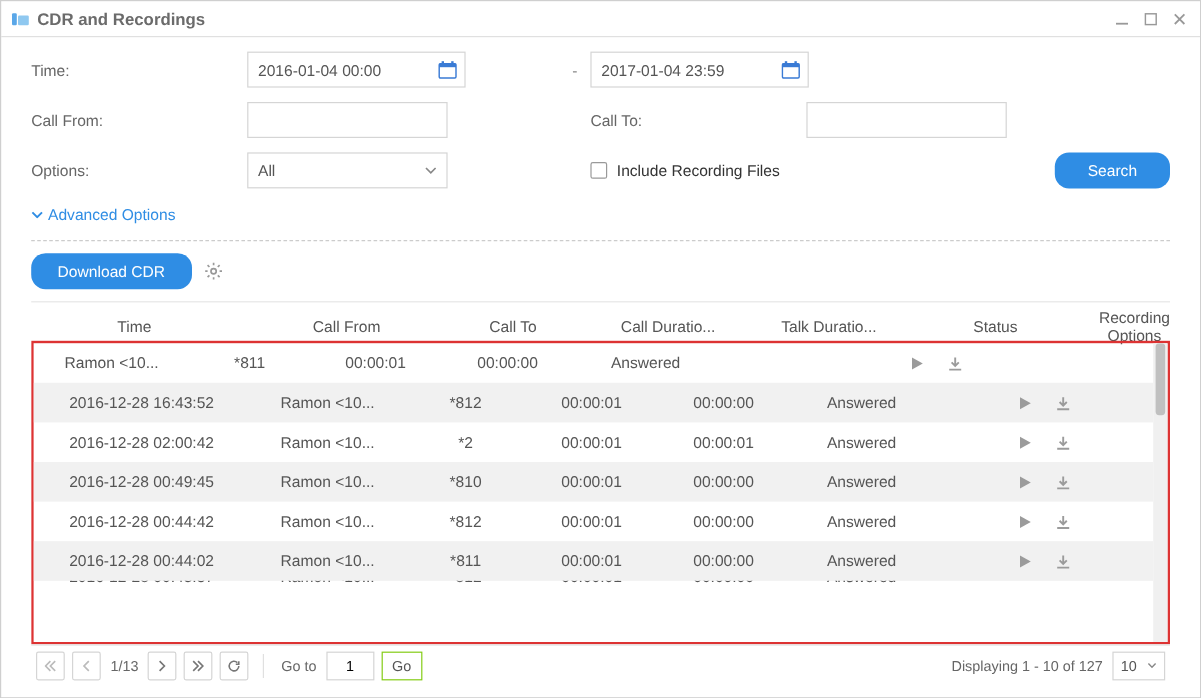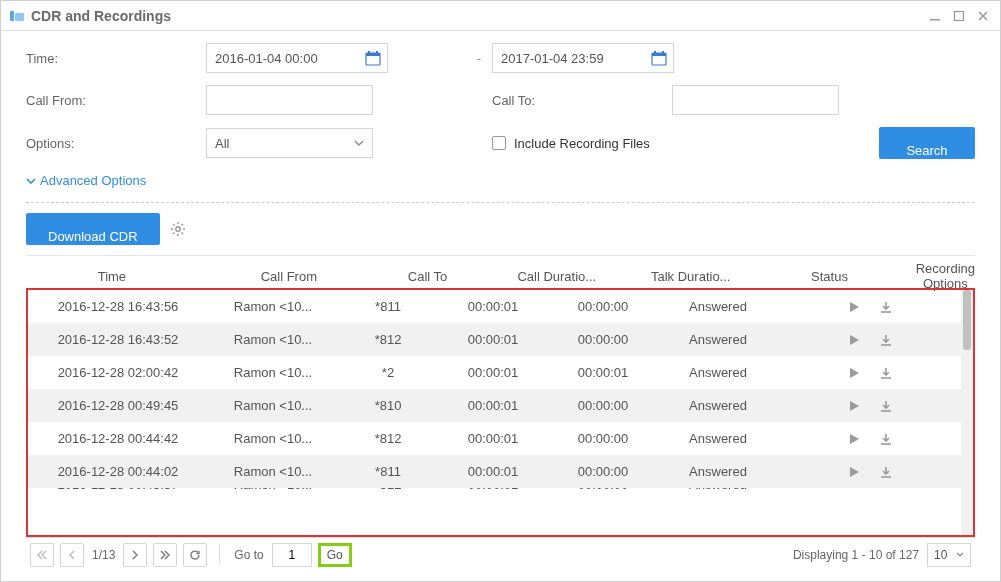--- a/index.html
+++ b/index.html
@@ -14,21 +14,21 @@
   .field-label { color: #666; }
   .input-text { width: 167px; height: 30px; border: 1px solid #d5d5d5; padding: 0 8px; font-size: 13px; color: #555; }
   .input-date { width: 182px; height: 30px; border: 1px solid #d5d5d5; display: flex; align-items: center; padding: 0 8px; color: #555; position: relative; cursor: pointer; }
   .input-date .cal { position: absolute; right: 6px; top: 50%; transform: translateY(-50%); color: #3a7bd5; }
   .sep-dash { text-align: center; color: #888; }
   .split-row { display: grid; grid-template-columns: 180px 260px 26px 180px 260px; align-items: center; }
   .select { width: 167px; height: 30px; border: 1px solid #d5d5d5; display: flex; align-items: center; padding: 0 8px; position: relative; cursor: pointer; color: #555; }
   .select .chev { position: absolute; right: 8px; top: 50%; transform: translateY(-50%); color: #888; }
   .checkbox-wrap { display: flex; align-items: center; gap: 8px; color: #333; }
   .checkbox { width: 14px; height: 14px; border: 1px solid #999; border-radius: 2px; }
-  .btn { height: 30px; padding: 16px 22px; border: none; cursor: pointer; font-size: 13px; border-radius: 2px; }
+  .btn { height: 30px; padding: 6px 22px; border: none; cursor: pointer; font-size: 13px; border-radius: 12px; }
   .btn-primary { background: #2f8de4; color: #fff; }
   .adv { margin-top: 14px; color: #2f8de4; font-size: 13px; display: flex; align-items: center; gap: 4px; cursor: pointer; padding-bottom: 10px; }
   .dashed-sep { border-top: 1px dashed #ccc; height: 0; margin: 4px 0 10px 0; }
   .toolbar { display: flex; align-items: center; gap: 10px; padding-bottom: 10px; border-bottom: 1px solid #e6e6e6; }
   .gear { color: #999; cursor: pointer; }
   .table-container { margin-top: 8px; flex: 1; display: flex; flex-direction: column; overflow: hidden; }
   .table-head { display: flex; align-items: center; height: 24px; font-size: 13px; color: #555; gap: 29px; }
   .th { text-align: center; }
   .col-time { width: 180px; }
   .col-from { width: 130px; }
@@ -47,21 +47,21 @@
   .vscroll { width: 12px; background: #f0f0f0; position: relative; }
   .vthumb { position: absolute; left: 2px; right: 2px; top: 0; height: 60px; background: #c0c0c0; border-radius: 3px; }
   .row-cut { height: 12px; display:flex; align-items:flex-start; font-size:13px; color:#555; overflow:hidden; }
   .row-cut .cell { line-height: 33px; margin-top: -20px; }
   .pager { height: 34px; border-top: 1px solid #e0e0e0; margin-top: 0; display: flex; align-items: center; padding: 0 4px; font-size: 12px; color: #666; gap: 6px; }
   .pg-btn { width: 24px; height: 24px; border: 1px solid #d5d5d5; background: #fff; display: flex; align-items: center; justify-content: center; color: #888; cursor: pointer; border-radius: 2px; }
   .pg-btn.disabled { color: #ccc; cursor: default; }
   .pg-text { margin: 0 2px; }
   .pg-divider { width: 1px; height: 20px; background: #e0e0e0; margin: 0 6px; }
   .pg-input { width: 40px; height: 24px; border: 1px solid #d5d5d5; text-align: center; font-size: 12px; }
-  .pg-go { width: 34px; height: 24px; border: 3px solid #84cc16; background: #fff; font-size: 12px; cursor: pointer; color:#555; }
+  .pg-go { width: 34px; height: 24px; border: 1px solid #84cc16; background: #fff; font-size: 12px; cursor: pointer; color:#555; }
   .pg-flex { flex: 1; }
   .pg-size { width: 44px; height: 24px; border: 1px solid #d5d5d5; display: flex; align-items: center; padding: 0 6px; position: relative; cursor: pointer; color:#555; justify-content: space-between; }
   svg { display: block; }
 </style>
 </head>
 <body>
 
 <div class="window">
   <div class="titlebar">
     <span class="logo">
@@ -183,21 +183,20 @@
         <div class="th col-from">Call From</div>
         <div class="th col-to">Call To</div>
         <div class="th col-cdur">Call Duratio...</div>
         <div class="th col-tdur">Talk Duratio...</div>
         <div class="th col-status">Status</div>
         <div class="th col-rec">Recording Options</div>
       </div>
       <div class="table-body-wrap">
         <div class="table-body" id="table-body">
             <div class="row">
-              <div class="cell col-time">2016-12-28 16:43:56</div>
               <div class="cell col-from">Ramon &lt;10...</div>
               <div class="cell col-to">*811</div>
               <div class="cell col-cdur">00:00:01</div>
               <div class="cell col-tdur">00:00:00</div>
               <div class="cell col-status">Answered</div>
               <div class="cell col-rec rec-cell">
                 <span class="icon-btn">
                   <svg width="14" height="14" viewBox="0 0 14 14">
                     <path d="M3 2 L12 7 L3 12 Z" fill="#9b9b9b"></path>
                   </svg>

